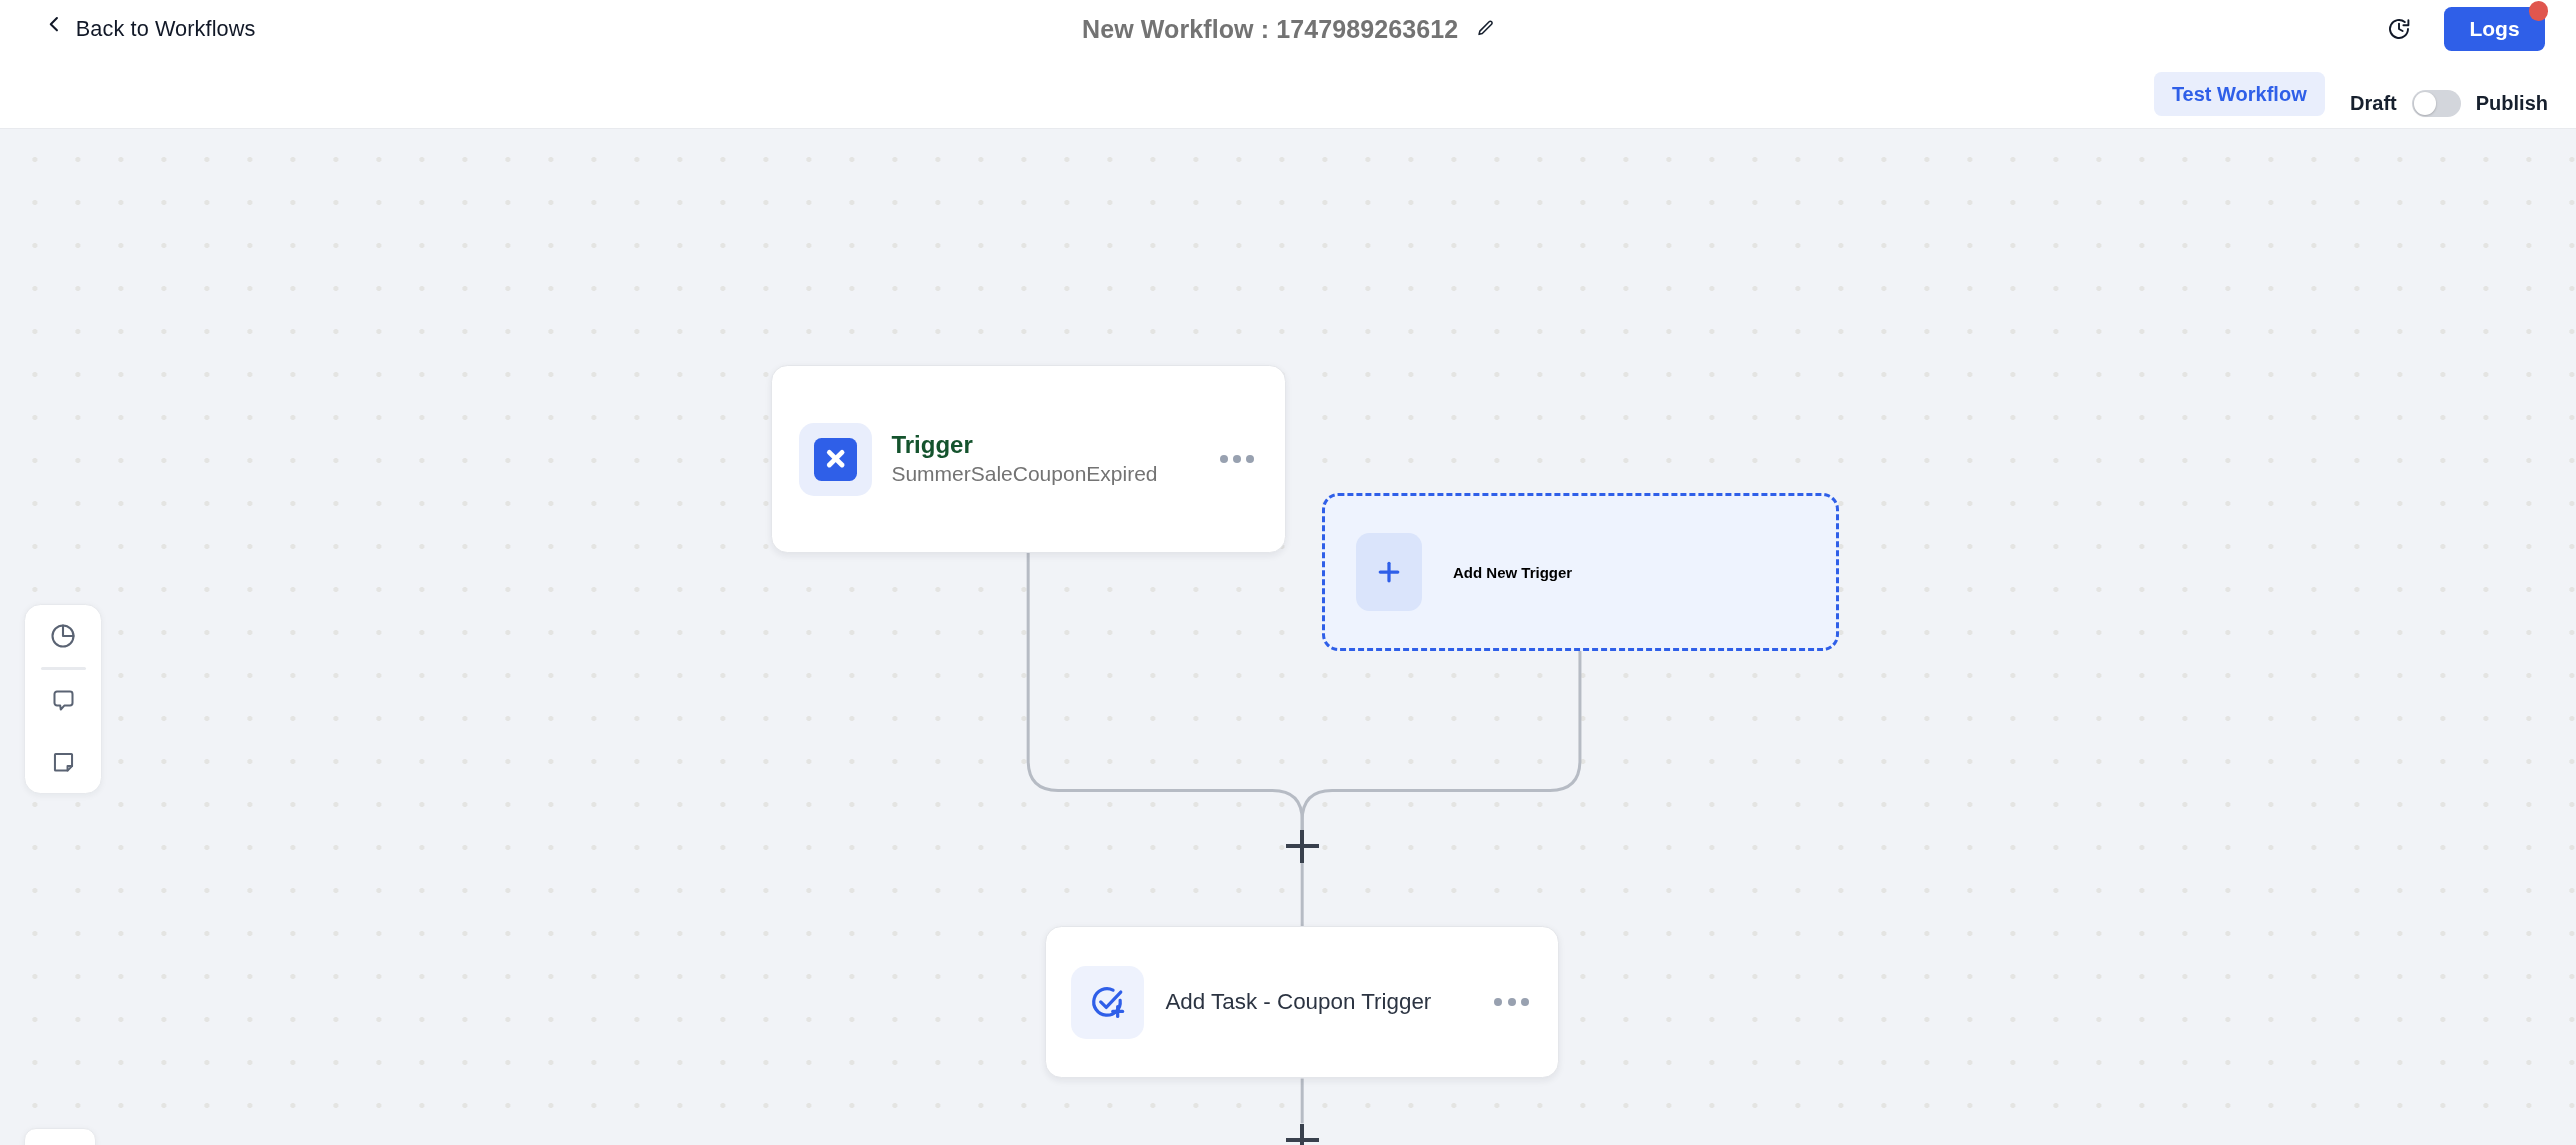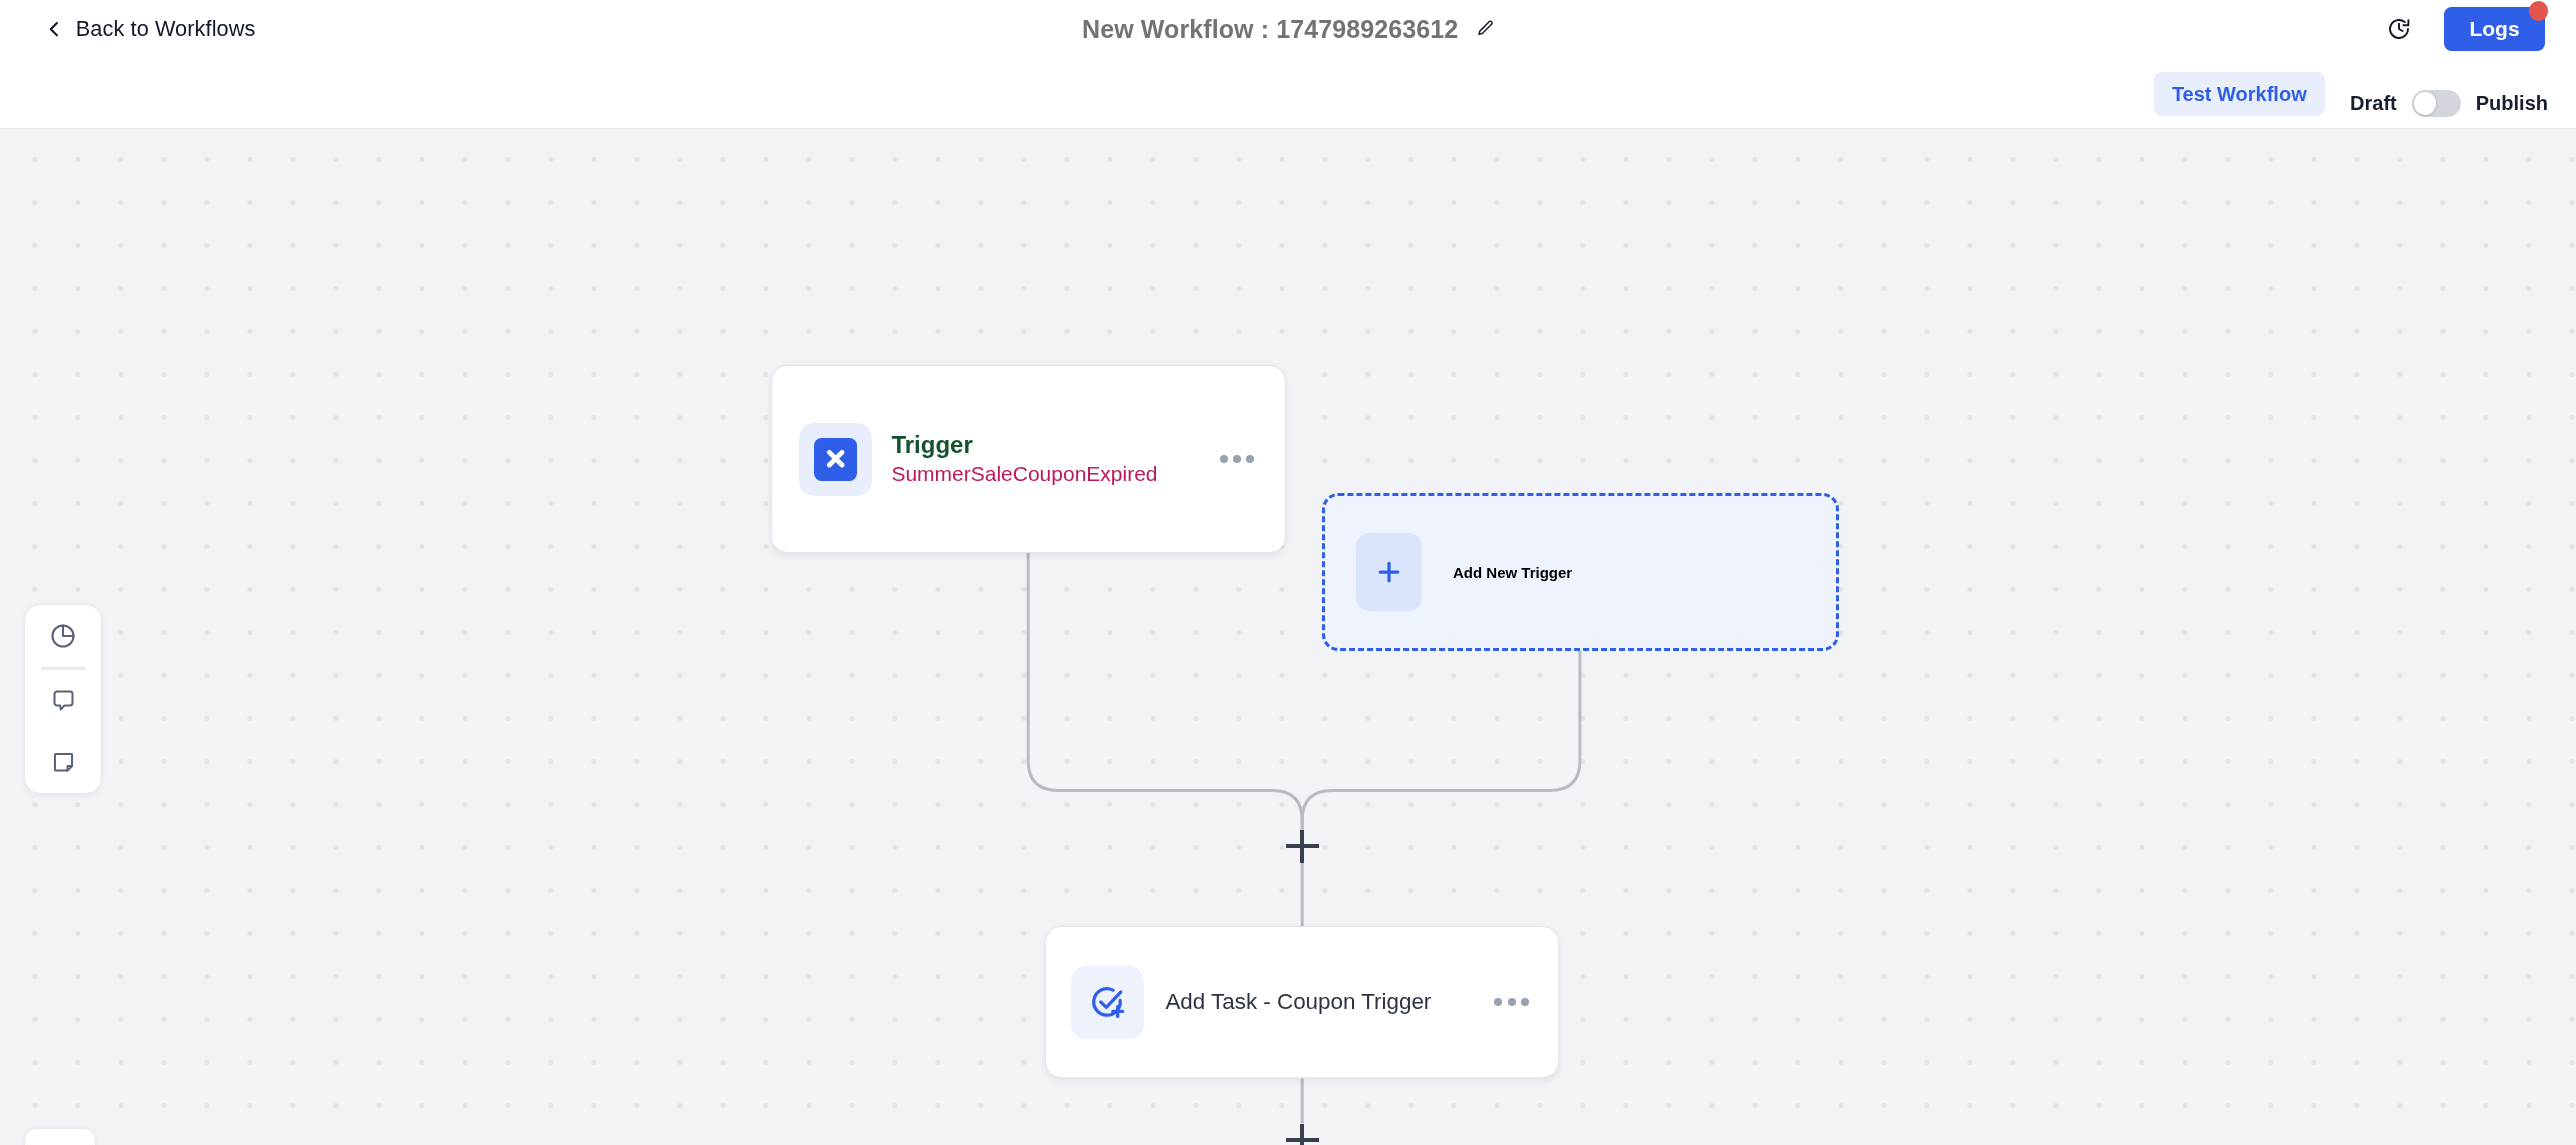--- a/index.html
+++ b/index.html
@@ -10,21 +10,21 @@
     overflow: hidden;
   }
   .app { position: relative; width: 2576px; height: 1145px; }
 
   
   .header {
     position: absolute; top: 0; left: 0; width: 2576px; height: 58px;
     background: #ffffff; display: flex; align-items: center;
   }
   .back-btn {
-    display: flex; align-items: center; gap: 13.4px;
+    display: flex; align-items: flex-start; gap: 13.4px;
     margin-left: 46px; cursor: pointer;
   }
   .back-chevron { width: 16.4px; height: 16.4px; display: block; }
   .back-label { font-size: 21.7px; color: #111827; font-weight: 400; letter-spacing: 0.1px; }
 
   .title-wrap {
     position: absolute; left: 0; right: 0; top: 0; height: 58px;
     display: flex; align-items: center; justify-content: center; gap: 16.4px;
     pointer-events: none;
   }
@@ -110,21 +110,21 @@
     width: 73px; height: 73px; border-radius: 15px; background: #e9eefc;
     display: flex; align-items: center; justify-content: center; flex: none;
   }
   .trig-sq {
     width: 43px; height: 43px; border-radius: 7.5px; background: #2f5fe8;
     display: flex; align-items: center; justify-content: center;
   }
   .node-trigger-texts { margin-left: 19.4px; min-width: 0; flex: 1; }
   .node-kicker { font-size: 24px; color: #14532d; font-weight: 700; line-height: 1.25; }
   .node-sub {
-    font-size: 21px; color: #be185d; line-height: 1.32; word-break: break-word;
+    font-size: 21px; color: #737373; line-height: 1.32; word-break: break-word;
     max-width: 299px;
   }
   .dots-menu {
     flex: none; width: 42px; display: flex; align-items: center;
     justify-content: center; gap: 5.2px; cursor: pointer; align-self: center;
   }
   .dots-menu i { width: 8.2px; height: 8.2px; border-radius: 50%; background: #98a1b0; display: block; }
 
   .node-addtrigger {
     position: absolute; left: 1322px; top: 364px; width: 517px; height: 158px;

